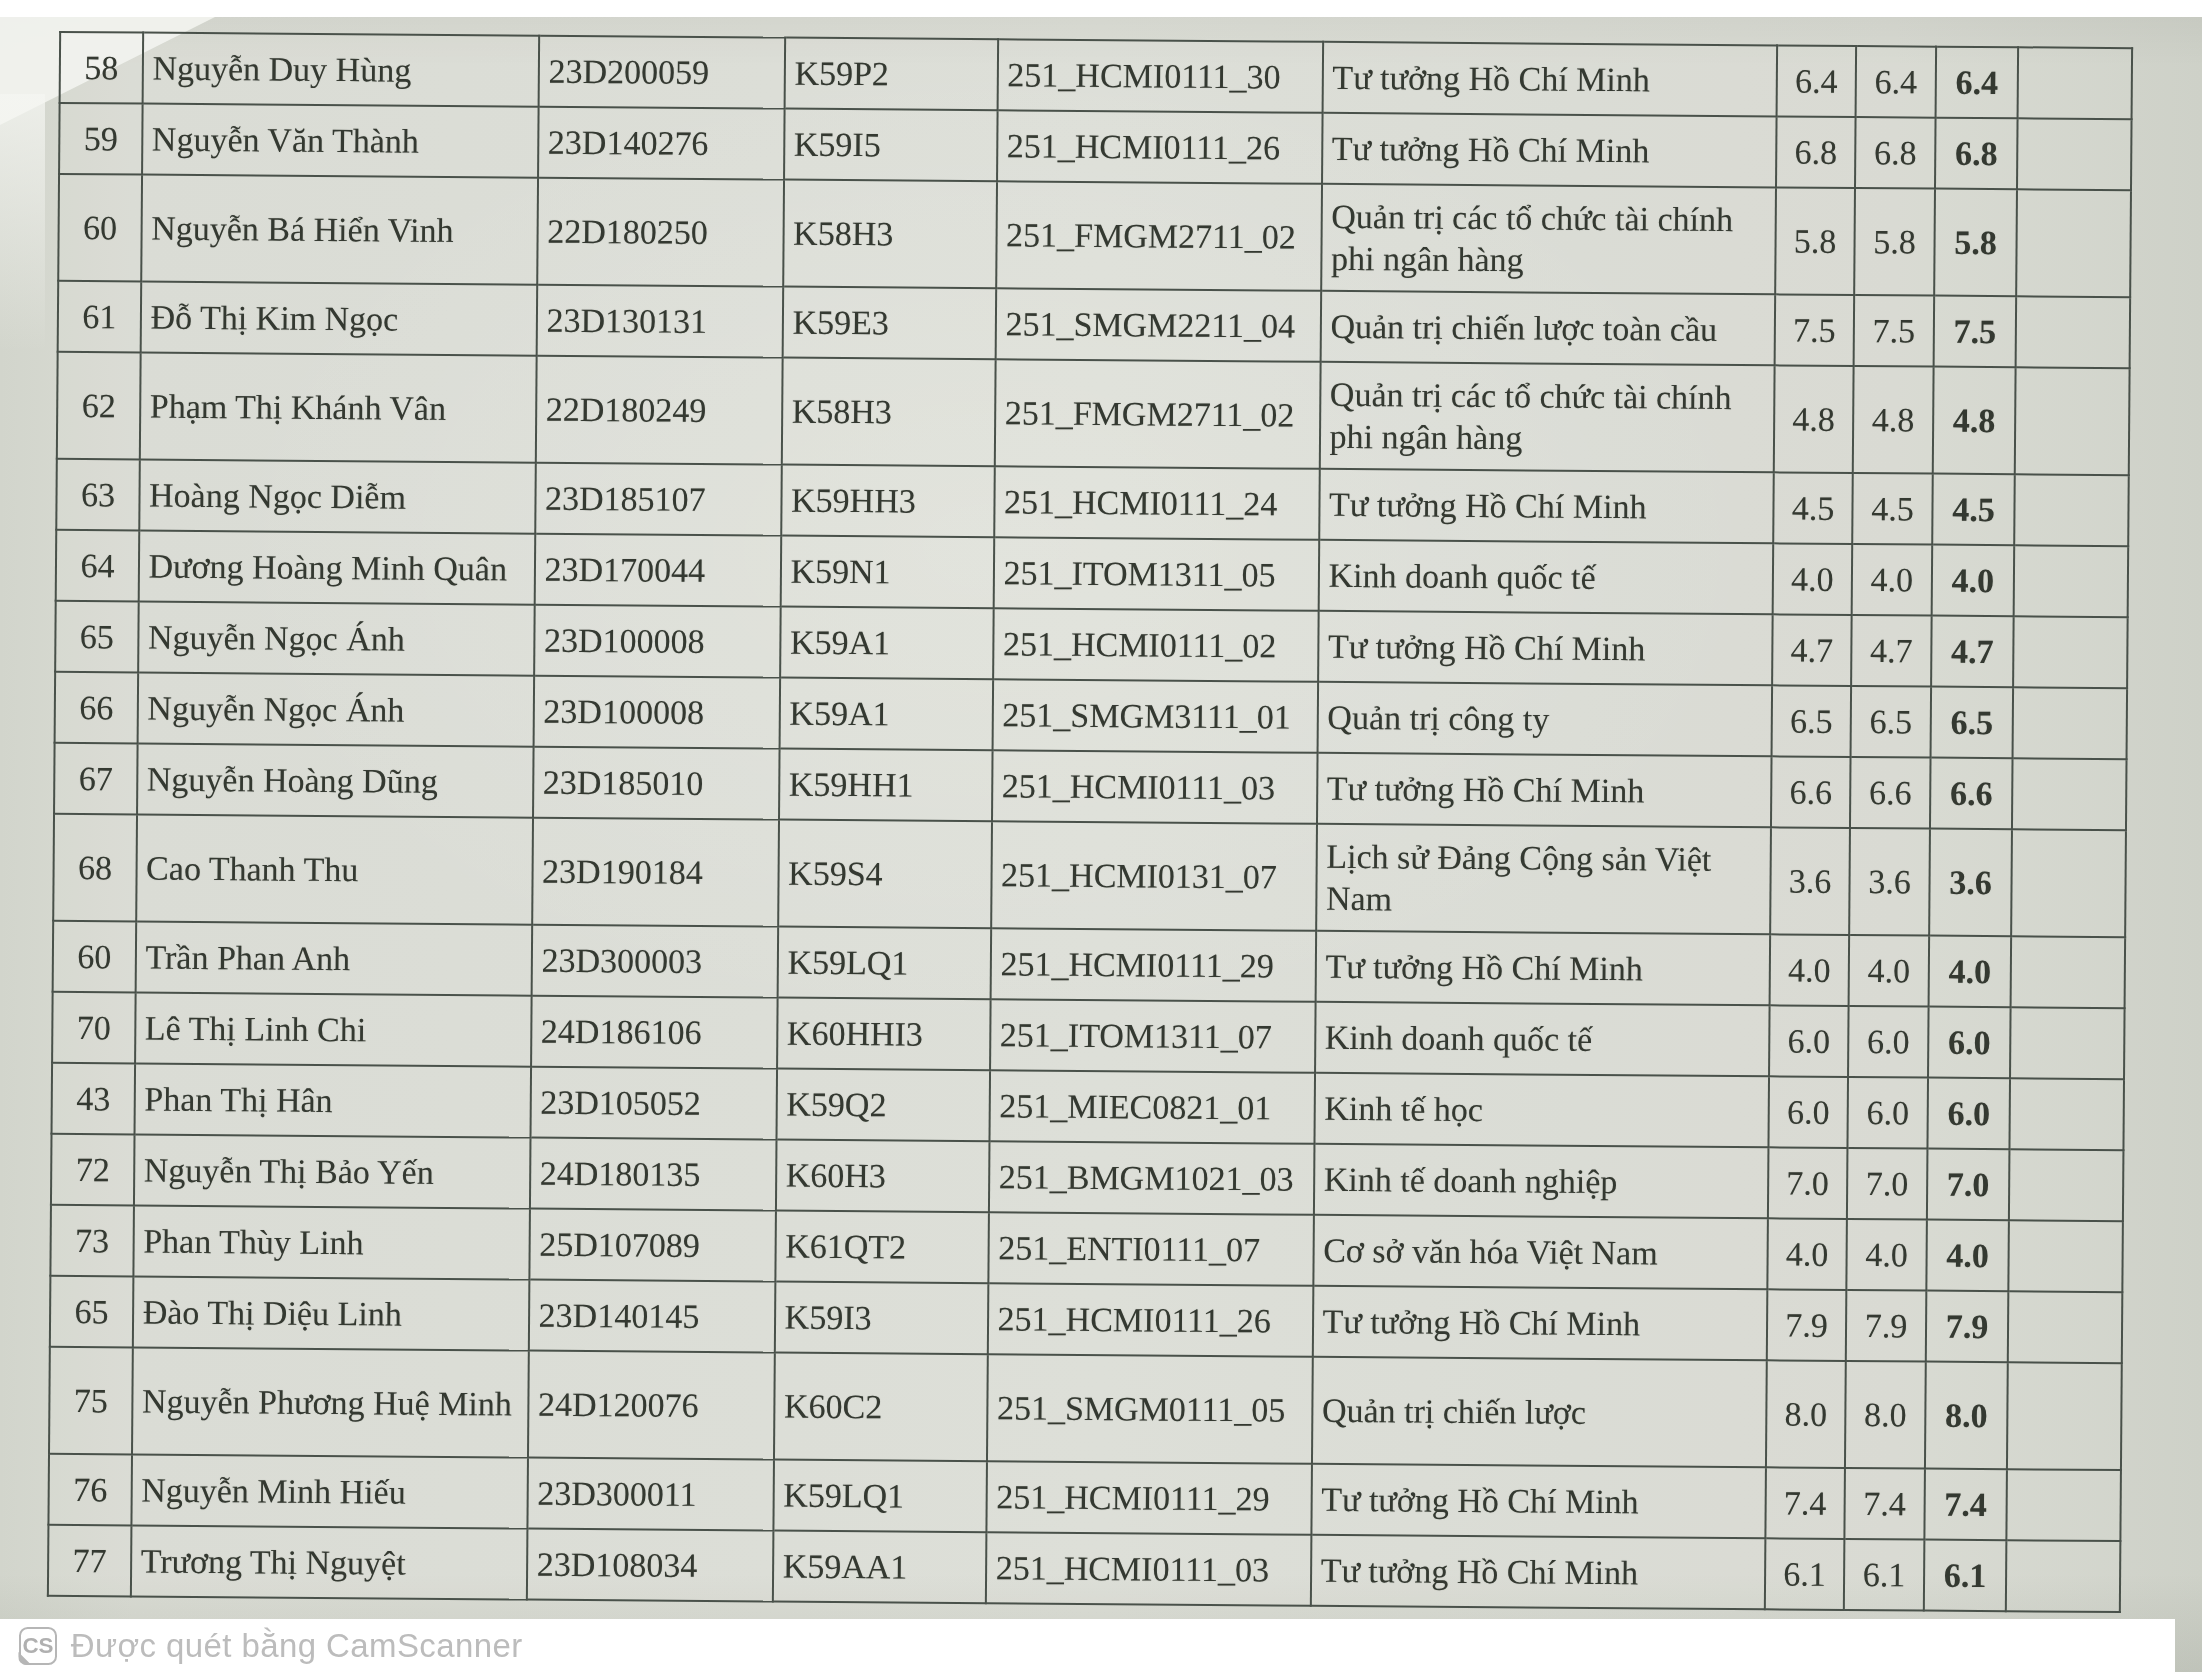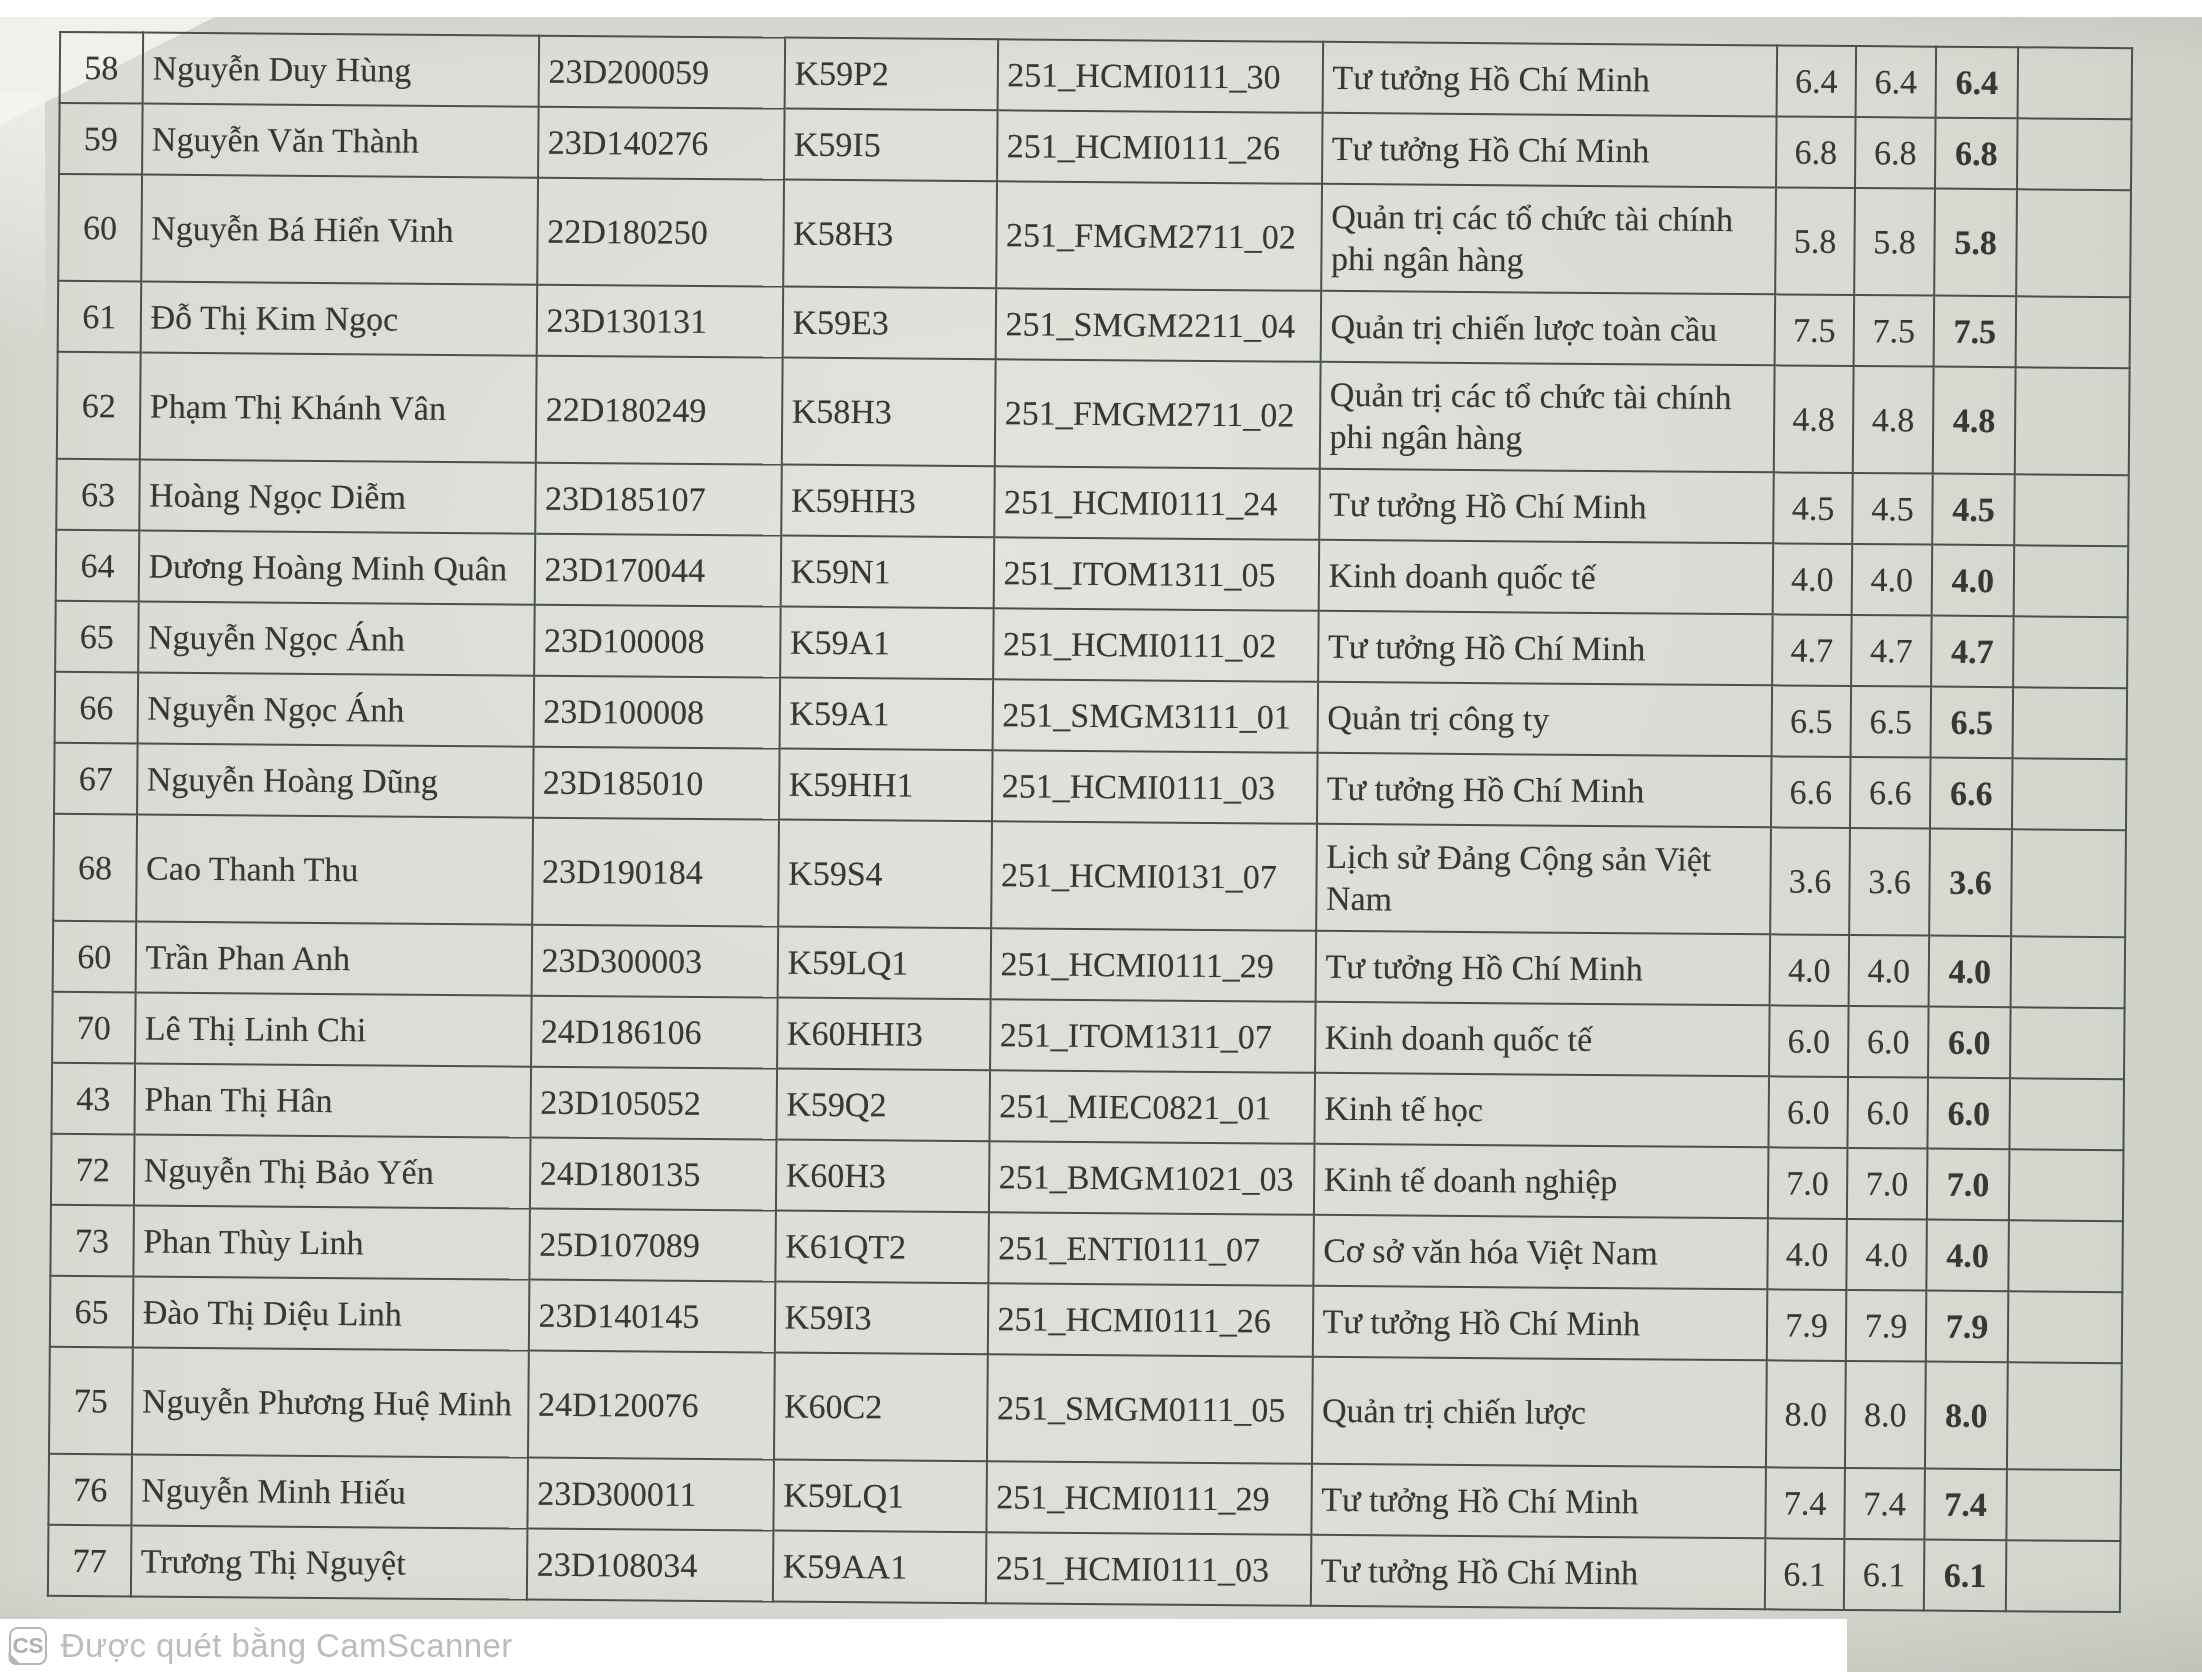--- a/index.html
+++ b/index.html
@@ -65,26 +65,26 @@
   table.grade tr { height: 71px; }
   table.grade tr.tall { height: 107px; }
   td.c-no  { text-align: center; padding: 0; }
   td.c-s1, td.c-s2 { text-align: center; padding: 0; }
   td.c-s3  { text-align: center; padding: 0; font-weight: bold; color: #23271f; }
   
   .footer-bar {
     position: absolute;
     left: 0;
     top: 1619px;
-    width: 1847px;
+    width: 2175px;
     height: 53px;
     background: #ffffff;
     display: flex;
     align-items: center;
-    padding-left: 9px;
+    padding-left: 19px;
     box-sizing: border-box;
   }
   .cs-icon {
     position: relative;
     width: 38px;
     height: 38px;
     border: 2.6px solid #b6b6b6;
     border-radius: 8.6px;
     display: flex;
     align-items: center;

